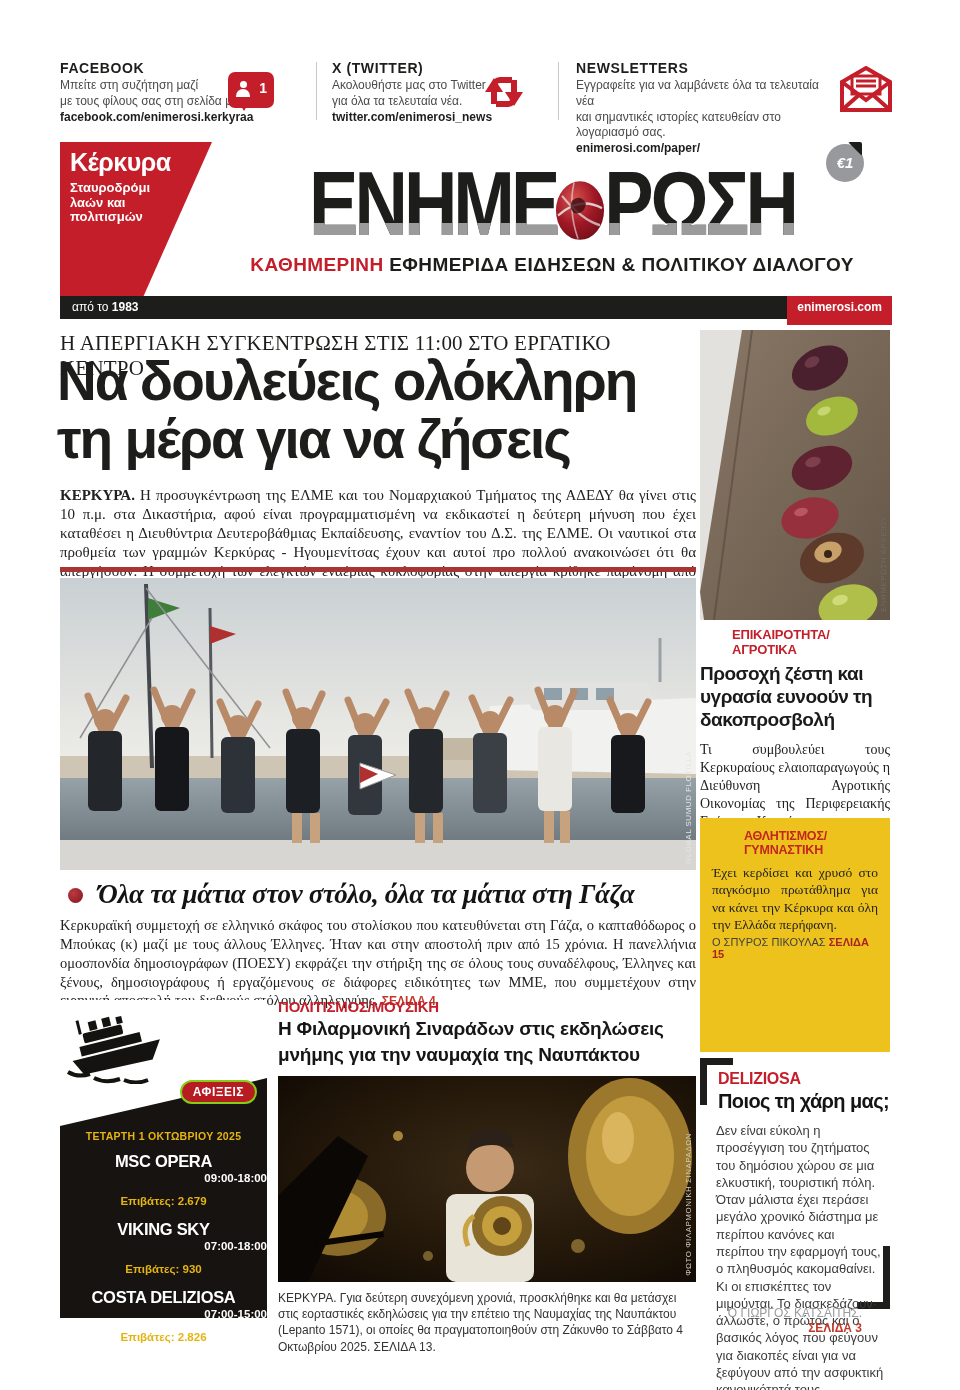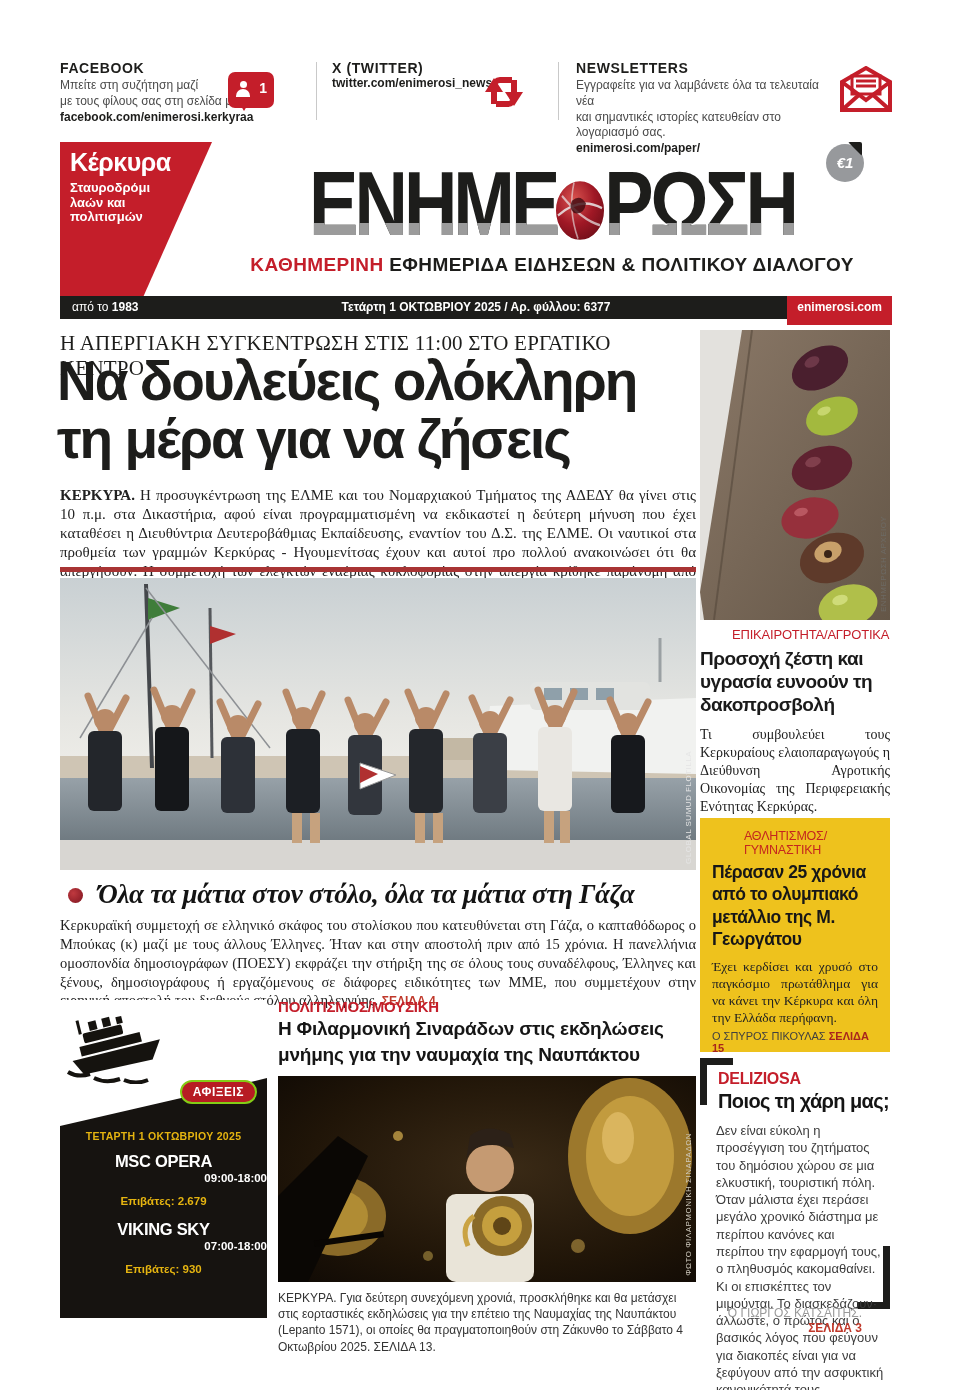--- a/index.html
+++ b/index.html
@@ -91,21 +91,21 @@
                 line-height:1.35;letter-spacing:-.2px;color:#161616;}
   .culture-photo{position:absolute;left:278px;top:1076px;width:418px;height:206px;overflow:hidden;background:#17100a;}
   .culture-photo .vcredit{right:3px;bottom:6px;color:#cfcabe;}
   .culture-cap{position:absolute;left:278px;top:1290px;width:418px;font-size:12px;color:#333;line-height:1.35;}
 
   
   .olives{position:absolute;left:700px;top:330px;width:190px;height:290px;overflow:hidden;background:#d6d3cd;}
   .olives .vcredit{right:2px;bottom:8px;color:#6d6a64;}
 
   .agro{position:absolute;left:700px;top:627px;width:190px;}
-  .sec-label{font-size:13px;font-weight:normal;color:#c41e2a;letter-spacing:-.2px;padding-left:32px;}
+  .sec-label{font-size:13px;font-weight:bold;color:#c41e2a;letter-spacing:-.2px;padding-left:32px;}
   .agro-head{font-size:19px;font-weight:bold;line-height:1.22;letter-spacing:-.5px;color:#1a1a1a;margin-top:5px;}
   .agro-body{font-family:"Liberation Serif",serif;font-size:14px;line-height:1.3;color:#222;
              text-align:justify;margin-top:9px;}
   .agro-ref{text-align:right;color:#8c2f2f;font-size:12px;font-weight:bold;margin-top:2px;}
 
   .sports{position:absolute;left:700px;top:818px;width:190px;height:234px;background:#eec21d;
           box-sizing:border-box;padding:11px 12px;}
   .sports .sec-label{color:#c4261f;font-size:12.5px;}
   .sports-head{font-size:17.5px;font-weight:bold;line-height:1.28;letter-spacing:-.4px;color:#171717;margin-top:4px;}
   .sports-body{font-family:"Liberation Serif",serif;font-size:13.5px;line-height:1.28;color:#222;
@@ -140,20 +140,24 @@
       <span class="fb-person">
           <span class="hd"></span>
           <span class="bd"></span>
         </span>
       <span class="fb-count">1</span>
     </div>
     <div class="soc-div" style="left:256px;"></div>
 
     <div class="soc-col" style="left:272px;width:200px;">
       <div class="soc-title">X (TWITTER)</div>
+      <div class="soc-text">
+        <span>Ακολουθήστε μας στο Twitter</span><br>
+        <span>για όλα τα τελευταία νέα.</span>
+      </div>
       <div class="soc-url">twitter.com/enimerosi_news</div>
     </div>
     <svg class="tw-icon" style="left:420px;" viewBox="0 0 48 44">
       <path d="M14 34 V16 a6 6 0 0 1 6-6 h12" fill="none" stroke="#c41e2a" stroke-width="6"></path>
       <path d="M5 22 L14 8 L23 22 Z" fill="#c41e2a" transform="rotate(0 14 15)"></path>
       <path d="M34 10 V28 a6 6 0 0 1 -6 6 h-12" fill="none" stroke="#c41e2a" stroke-width="6"></path>
       <path d="M25 22 L34 36 L43 22 Z" fill="#c41e2a"></path>
     </svg>
     <div class="soc-div" style="left:498px;"></div>
 
@@ -201,21 +205,20 @@
       </div>
       <div class="price">€1</div>
     </div>
 
     <div class="tagline">
       <span class="tag-red">ΚΑΘΗΜΕΡΙΝΗ</span><span> ΕΦΗΜΕΡΙΔΑ ΕΙΔΗΣΕΩΝ &amp; ΠΟΛΙΤΙΚΟΥ ΔΙΑΛΟΓΟΥ</span>
     </div>
 
     <div class="mast-bar">
       <div class="mb-left"><span>από το </span><b>1983</b></div>
-      <div class="mb-center">Τετάρτη 1 ΟΚΤΩΒΡΙΟΥ 2025 / Αρ. φύλλου: 6377</div>
       <div class="mb-right">enimerosi.com</div>
     </div>
   </div>
 
   <div class="kicker">Η ΑΠΕΡΓΙΑΚΗ ΣΥΓΚΕΝΤΡΩΣΗ ΣΤΙΣ 11:00 ΣΤΟ ΕΡΓΑΤΙΚΟ ΚΕΝΤΡΟ</div>
   <div class="headline">Να δουλεύεις ολόκληρη τη μέρα για να ζήσεις</div>
   <div class="lead">
     <span class="loc">ΚΕΡΚΥΡΑ.</span><span> Η προσυγκέντρωση της ΕΛΜΕ και του Νομαρχιακού Τμήματος της ΑΔΕΔΥ θα γίνει στις 10 π.μ. στα Δικαστήρια, αφού είναι προγραμματισμένη να εκδικαστεί η δεύτερη μήνυση που έχει καταθέσει η Διευθύντρια Δευτεροβάθμιας Εκπαίδευσης, εναντίον του Δ.Σ. της ΕΛΜΕ. Οι ναυτικοί στα προθμεία των γραμμών Κερκύρας - Ηγουμενίτσας έχουν και αυτοί προ πολλού ανακοινώσει ότι θα απεργήσουν. Η συμμετοχή των ελεγκτών εναέριας κυκλοφορίας στην απεργία κρίθηκε παράνομη από Μονομελές Πρωτοδικείο. </span><span class="byline">Ο ΓΙΩΡΓΟΣ ΚΑΤΣΑΪΤΗΣ. ΣΕΛΙΔΑ 5</span>
   </div>
   <div class="red-rule"></div>
@@ -327,20 +330,25 @@
       <div class="ship">
         <div class="ship-name">MSC OPERA</div>
         <div class="ship-hours">09:00-18:00</div>
         <div class="ship-pass">Επιβάτες: 2.679</div>
       </div>
       <div class="ship">
         <div class="ship-name">VIKING SKY</div>
         <div class="ship-hours">07:00-18:00</div>
         <div class="ship-pass">Επιβάτες: 930</div>
       </div>
+      <div class="ship">
+        <div class="ship-name">COSTA DELIZIOSA</div>
+        <div class="ship-hours">07:00-15:00</div>
+        <div class="ship-pass">Επιβάτες: 2.826</div>
+      </div>
     </div>
   </div>
 
   <div class="culture-label">ΠΟΛΙΤΙΣΜΟΣ/ΜΟΥΣΙΚΗ</div>
   <div class="culture-head">Η Φιλαρμονική Σιναράδων στις εκδηλώσεις μνήμης για την ναυμαχία της Ναυπάκτου</div>
   <div class="culture-photo">
     <svg width="418" height="206" viewBox="0 0 418 206" preserveAspectRatio="none">
       <defs>
         <radialGradient id="warm" cx="55%" cy="45%" r="80%">
           <stop offset="0%" stop-color="#3a2a16"></stop>
@@ -404,21 +412,20 @@
 
   <div class="agro">
     <div class="sec-label">ΕΠΙΚΑΙΡΟΤΗΤΑ/ΑΓΡΟΤΙΚΑ</div>
     <div class="agro-head">Προσοχή ζέστη και υγρασία ευνοούν τη δακοπροσβολή</div>
     <div class="agro-body">Τι συμβουλεύει τους Κερκυραίους ελαιοπαραγωγούς η Διεύθυνση Αγροτικής Οικονομίας της Περιφερειακής Ενότητας Κερκύρας.</div>
     <div class="agro-ref">ΣΕΛΙΔΑ 8</div>
   </div>
 
   <div class="sports">
     <div class="sec-label">ΑΘΛΗΤΙΣΜΟΣ/ΓΥΜΝΑΣΤΙΚΗ</div>
-    <div class="sports-head">Πέρασαν 25 χρόνια από το ολυμπιακό μετάλλιο της Μ. Γεωργάτου</div>
     <div class="sports-body">Έχει κερδίσει και χρυσό στο παγκόσμιο πρωτάθλημα για να κάνει την Κέρκυρα και όλη την Ελλάδα περήφανη. </div>
     <div class="sports-by">
       <span>Ο ΣΠΥΡΟΣ ΠΙΚΟΥΛΑΣ </span><span class="pageref">ΣΕΛΙΔΑ 15</span>
     </div>
   </div>
 
   <div class="editorial">
     <div class="ed-br-tl"></div>
     <div class="ed-br-br"></div>
     <div class="ed-label">DELIZIOSA</div>

